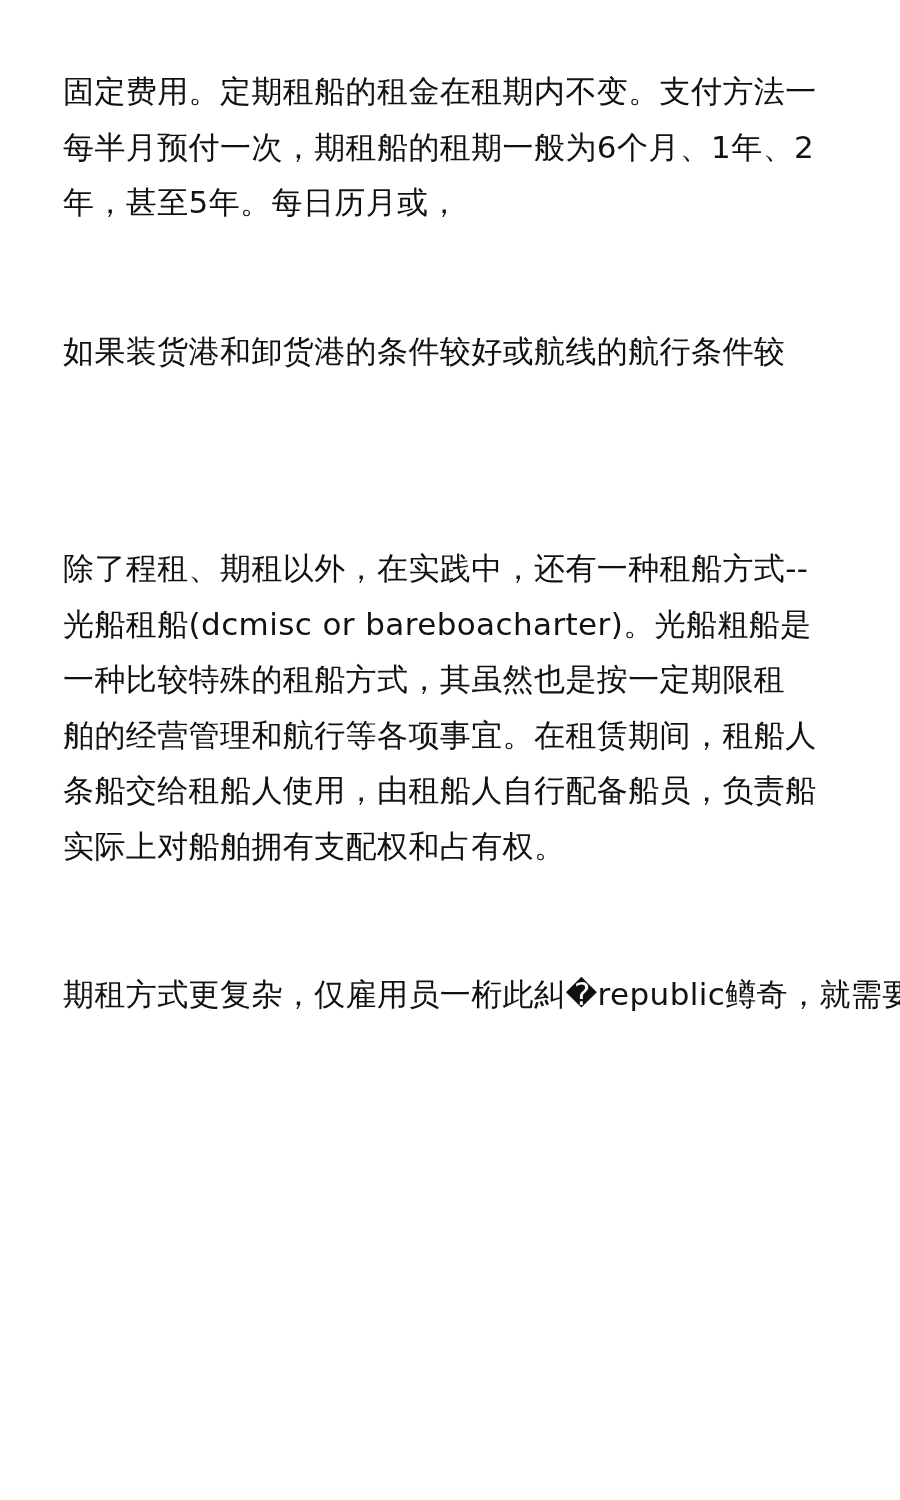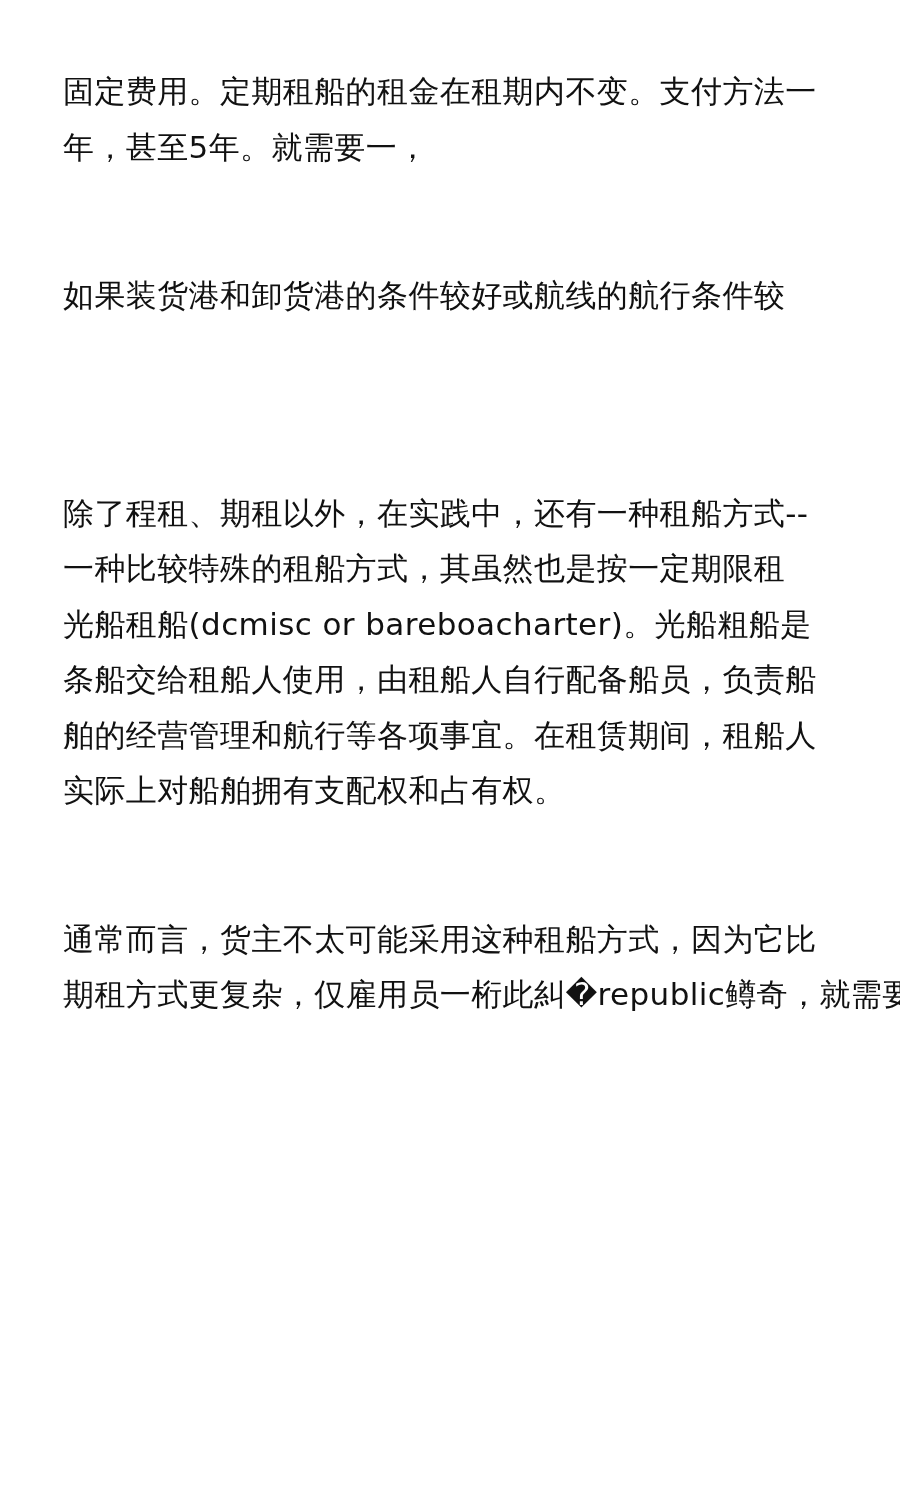--- a/index.html
+++ b/index.html
@@ -36,43 +36,43 @@
       height: 69px;
     }
   </style>
 </head>
 <body>
 
 <div class="article">
 
   <p class="para">
     <span class="line">固定费用。定期租船的租金在租期内不变。支付方法一</span>
-    <span class="line">年，甚至5年。就需要一，</span>
+    <span class="line">每半月预付一次，期租船的租期一般为6个月、1年、2</span>
+    <span class="line">年，甚至5年。每日历月或，</span>
   </p>
 
   <div class="gap"></div>
 
   <p class="para">
     <span class="line">如果装货港和卸货港的条件较好或航线的航行条件较</span>
   </p>
 
   <div class="gap"></div>
 
 
   <div class="gap"></div>
 
   <p class="para">
     <span class="line">除了程租、期租以外，在实践中，还有一种租船方式--</span>
+    <span class="line">光船租船(dcmisc or bareboacharter)。光船粗船是</span>
     <span class="line">一种比较特殊的租船方式，其虽然也是按一定期限租</span>
-    <span class="line">光船租船(dcmisc or bareboacharter)。光船粗船是</span>
+    <span class="line">舶的经营管理和航行等各项事宜。在租赁期间，租船人</span>
     <span class="line">条船交给租船人使用，由租船人自行配备船员，负责船</span>
-    <span class="line">舶的经营管理和航行等各项事宜。在租赁期间，租船人</span>
     <span class="line">实际上对船舶拥有支配权和占有权。</span>
   </p>
 
   <div class="gap"></div>
 
   <p class="para">
-    <span class="line">通常而言，货主不太可能采用这种租船方式，因为它比</span>
     <span class="line">期租方式更复杂，仅雇用员一桁此糾�republic鳟奇，就需要一</span>
   </p>
 
 </div>
 
 </body></html>

